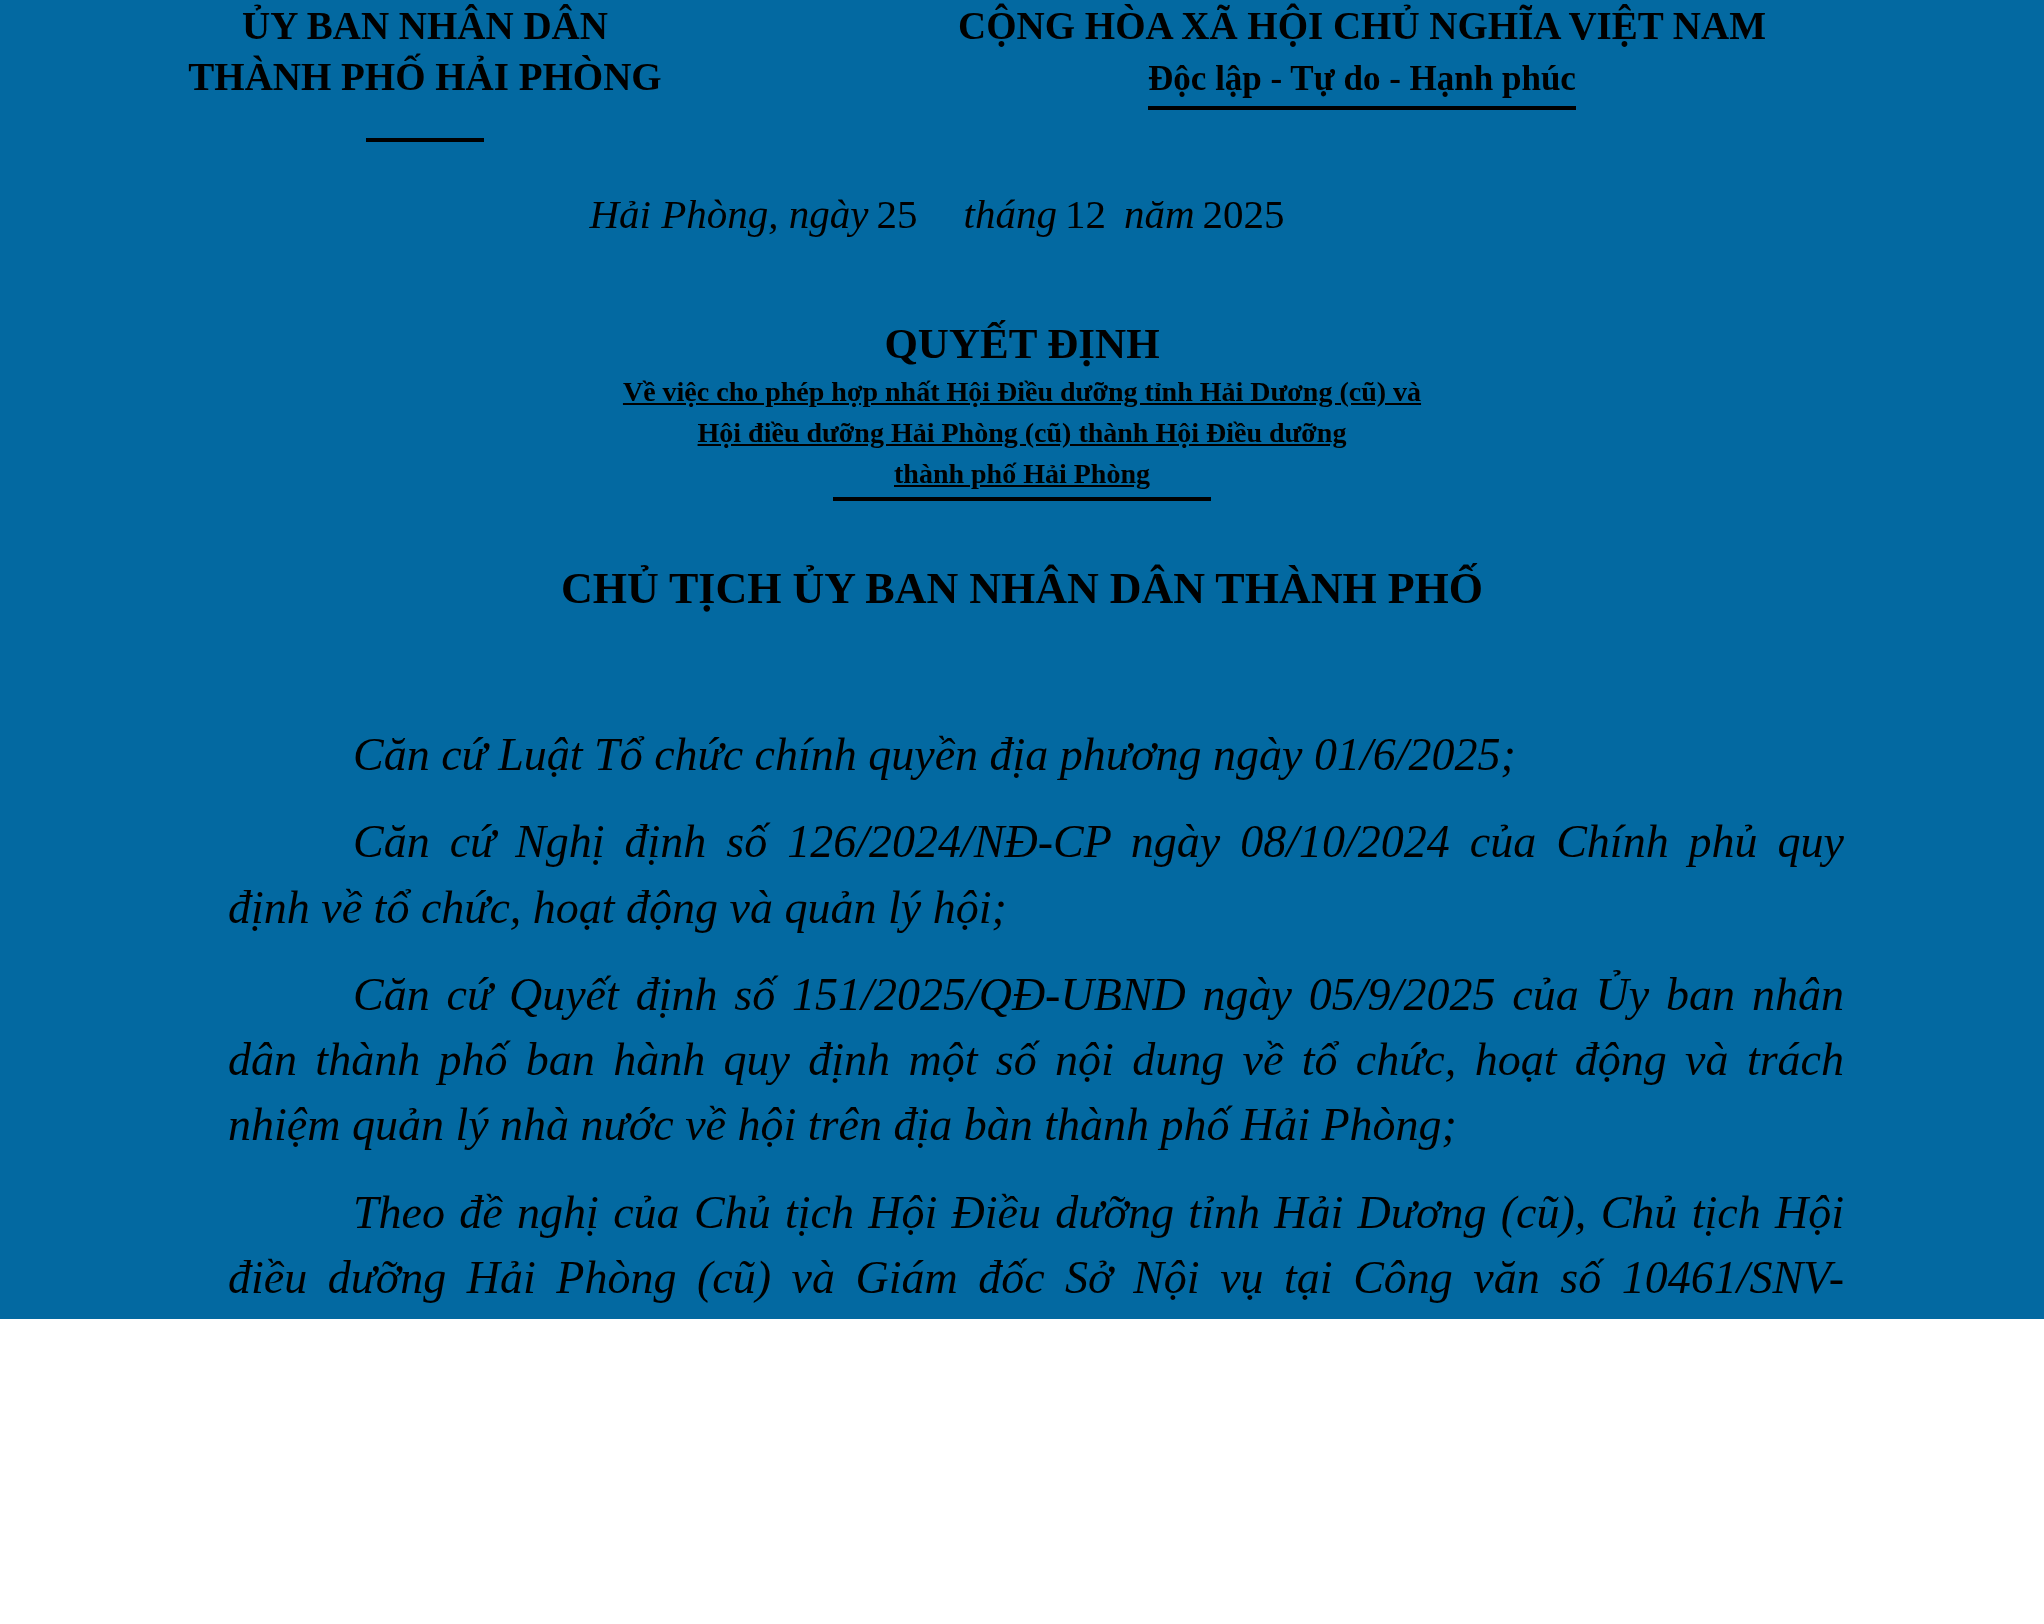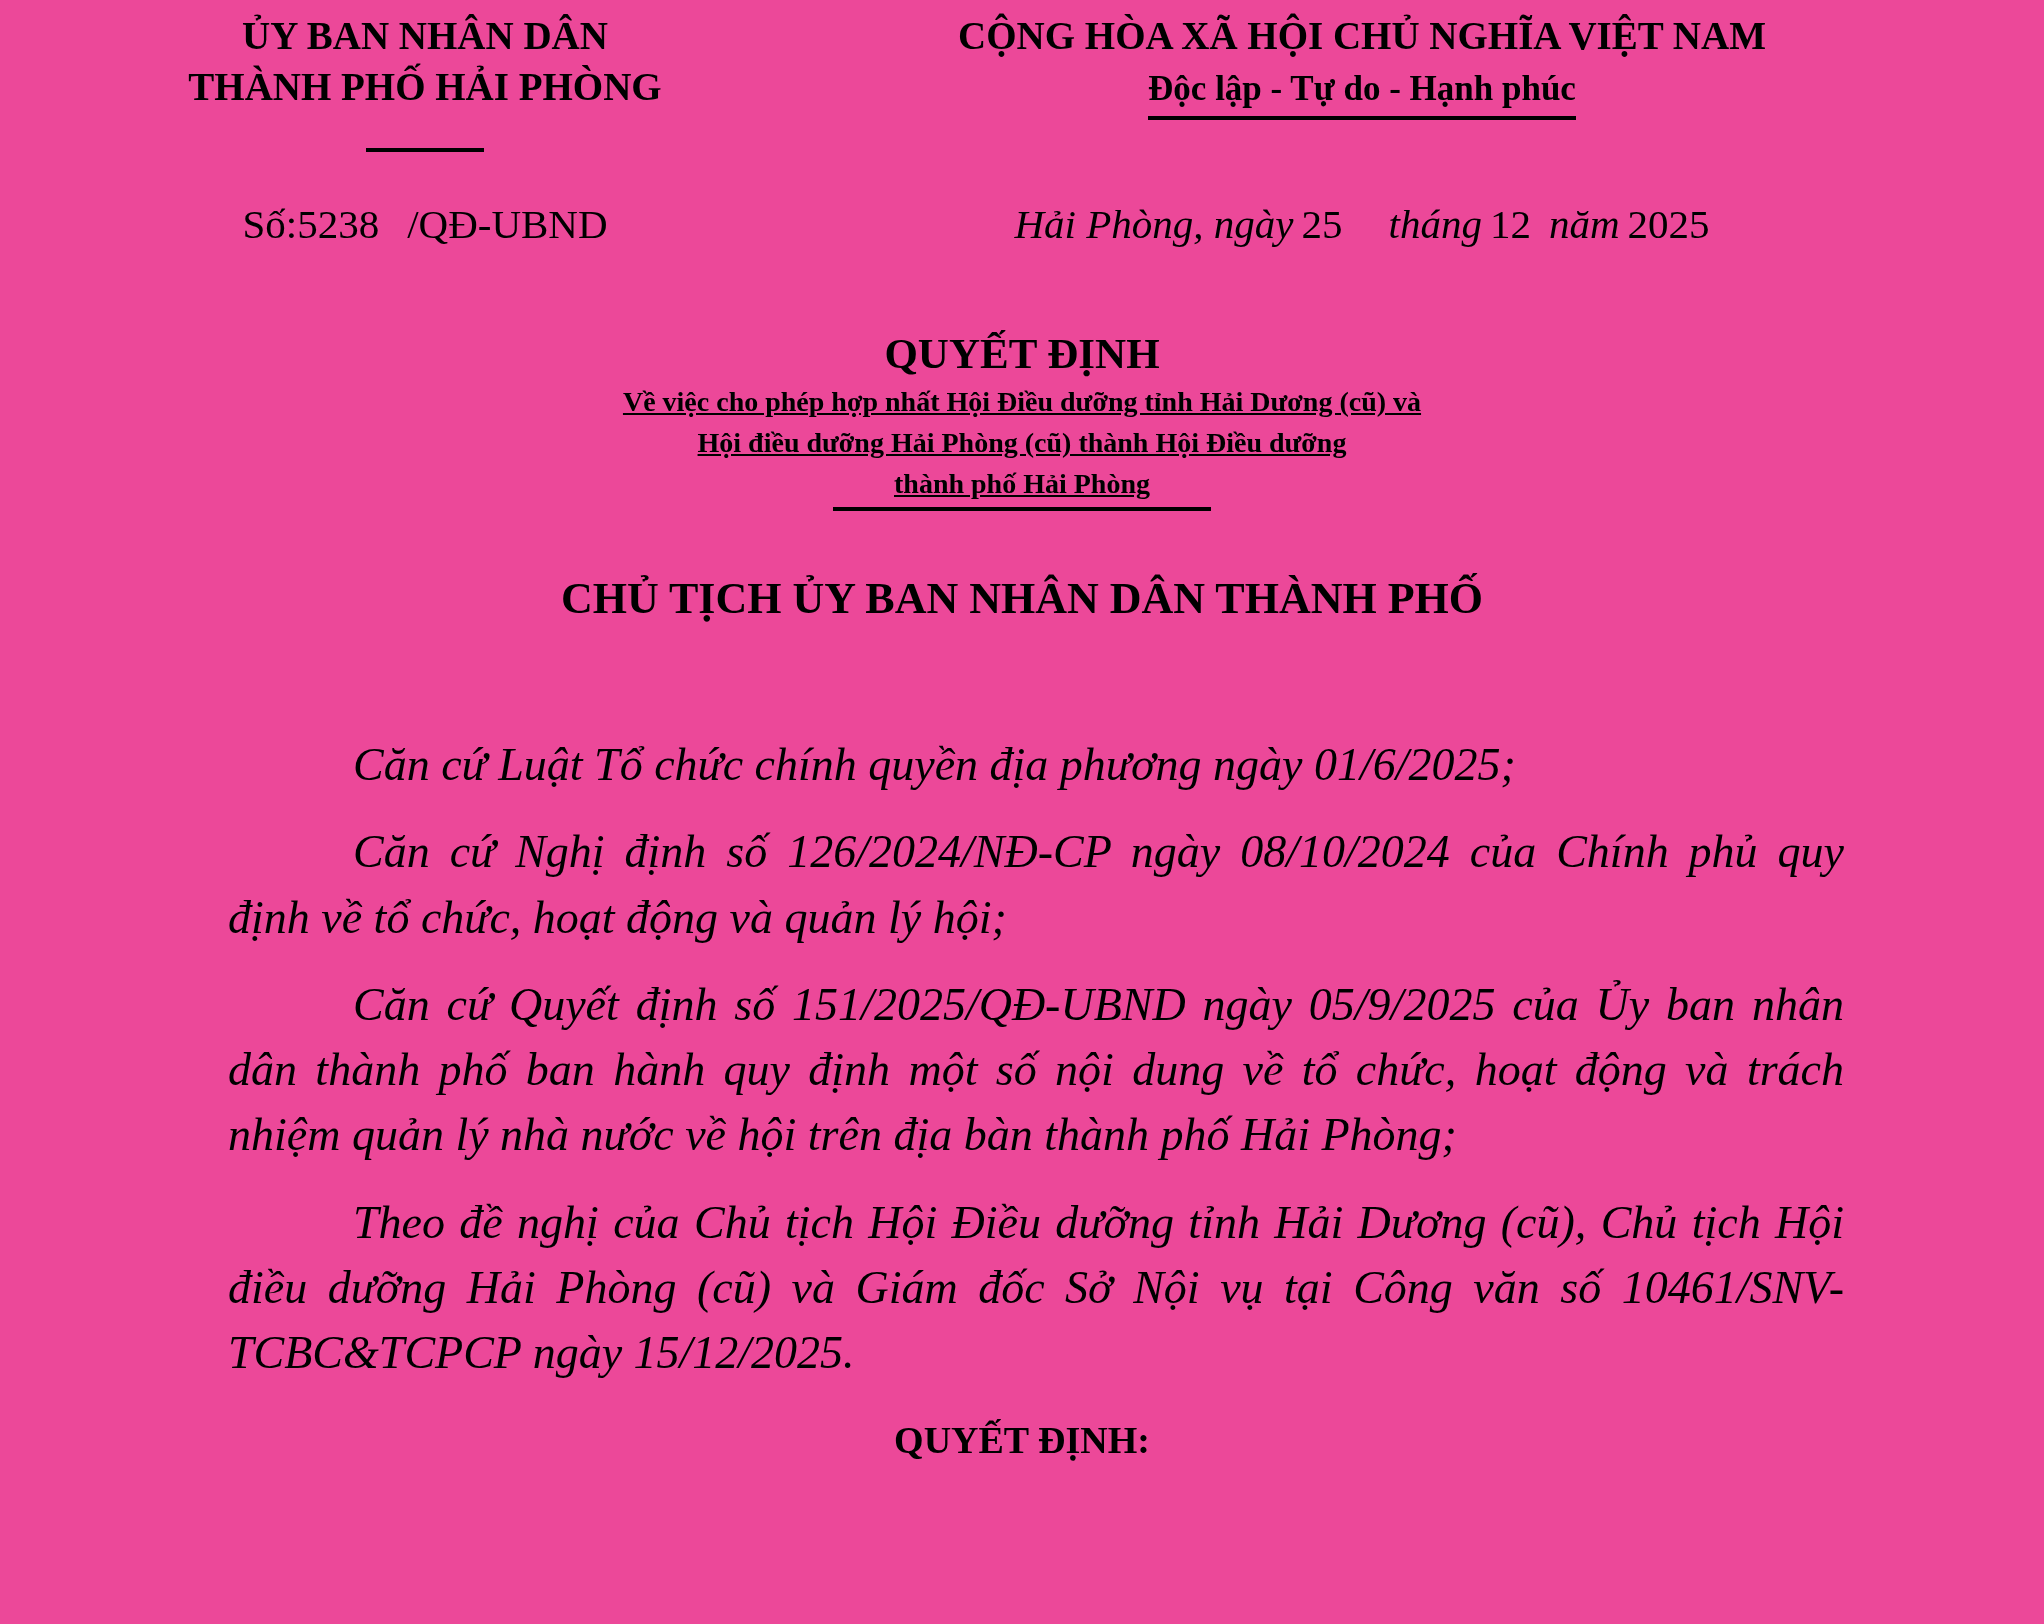--- a/index.html
+++ b/index.html
@@ -1,24 +1,24 @@
 <!DOCTYPE html>
 <html><head>
 <meta charset="utf-8">
 <style>
   * { margin: 0; padding: 0; box-sizing: border-box; }
   html, body { background: #ffffff; }
   .page {
     position: relative;
     width: 2044px;
-    height: 1624px;
-    background: #ec4899;
+    height: 1319px;
+    background: #0369a1;
     color: #000000;
     font-family: "Liberation Serif", "DejaVu Serif", serif;
-    padding-top: 10px;
+    padding-top: 0;
     overflow: hidden;
   }
 
   
   .header-row { display: flex; }
   .header-left {
     width: 850px;
     text-align: center;
     font-weight: bold;
     font-size: 39px;
@@ -113,23 +113,20 @@
       <div>THÀNH PHỐ HẢI PHÒNG</div>
       <span class="left-rule"></span>
     </div>
     <div class="header-right">
       <div>CỘNG HÒA XÃ HỘI CHỦ NGHĨA VIỆT NAM</div>
       <div><span class="motto">Độc lập - Tự do - Hạnh phúc</span></div>
     </div>
   </div>
 
   <div class="meta-row">
-    <div class="meta-left">
-      <span>Số:</span><span>5238</span><span class="doc-no-gap"></span><span>/QĐ-UBND</span>
-    </div>
     <div class="meta-right">
       <span>Hải Phòng, ngày</span><span class="gap-sm"></span><span class="filled">25</span><span class="gap-lg"></span><span>tháng</span><span class="gap-sm"></span><span class="filled">12</span><span class="gap-md"></span><span>năm</span><span class="gap-sm"></span><span class="filled">2025</span>
     </div>
   </div>
 
   <div class="title-block">
     <div class="title-heading">QUYẾT ĐỊNH</div>
     <div class="title-subject">Về việc cho phép hợp nhất Hội Điều dưỡng tỉnh Hải Dương (cũ) và</div>
     <div class="title-subject">Hội điều dưỡng Hải Phòng (cũ) thành Hội Điều dưỡng</div>
     <div class="title-subject">thành phố Hải Phòng</div>

